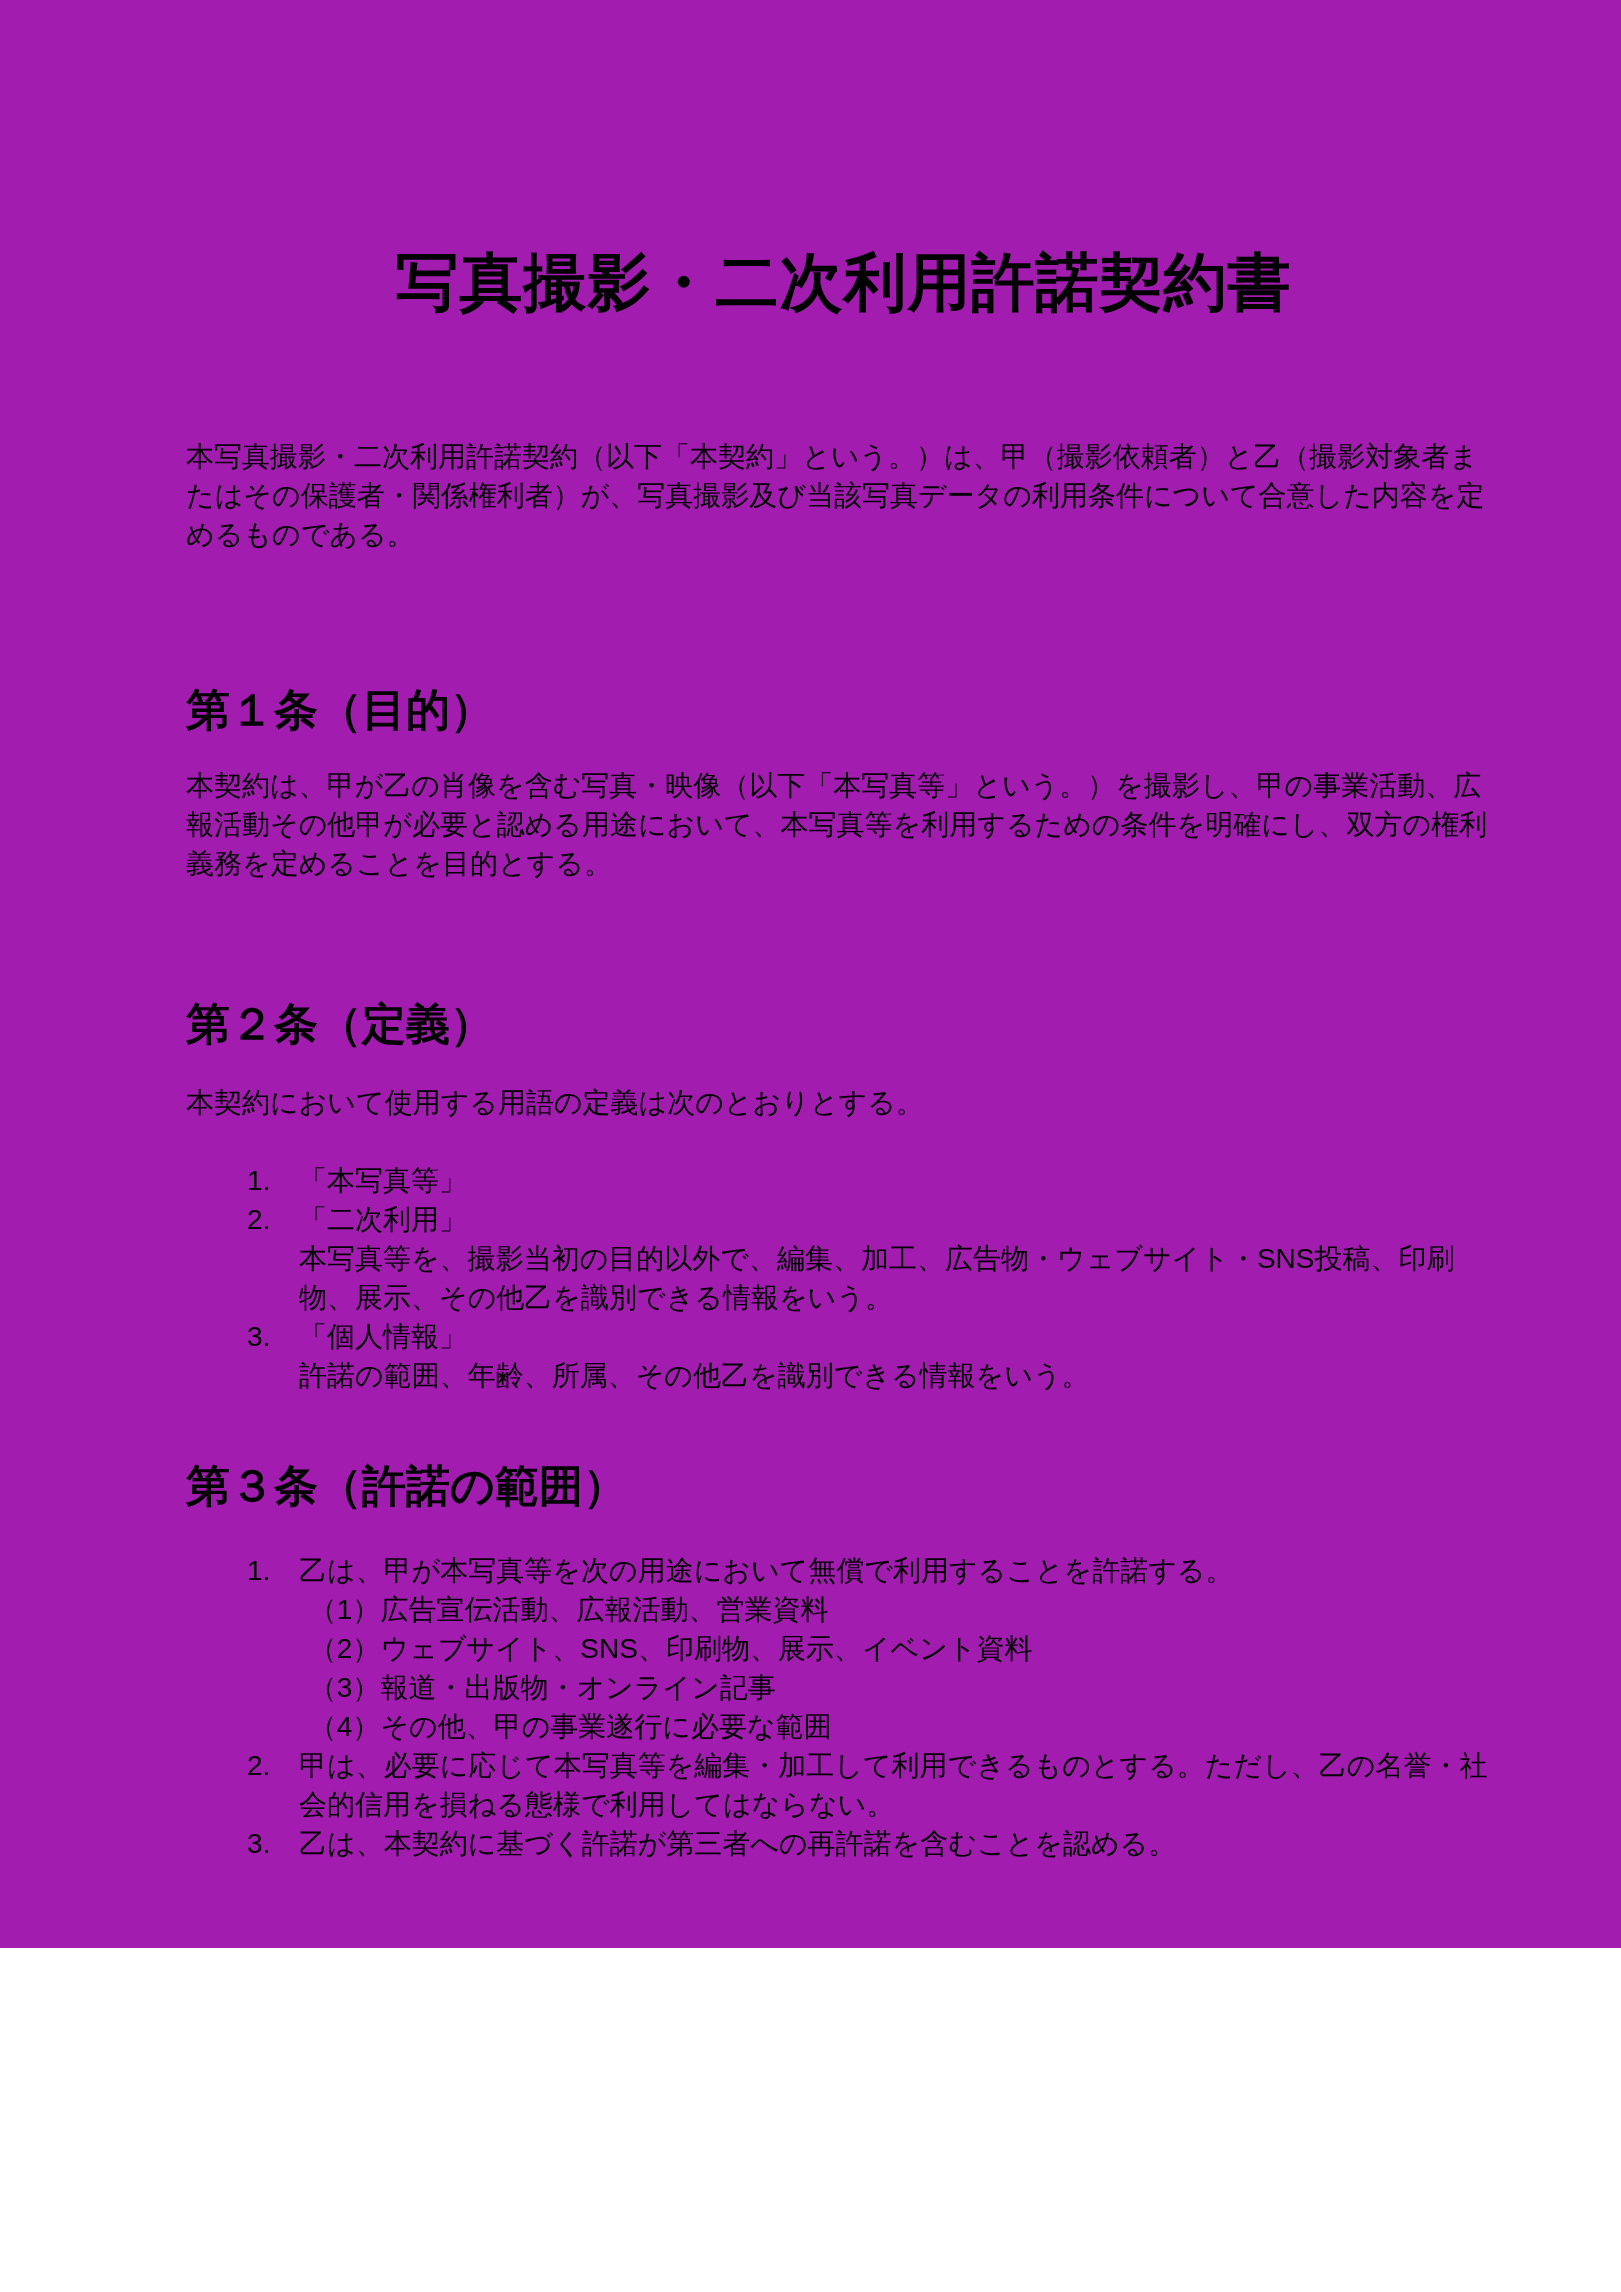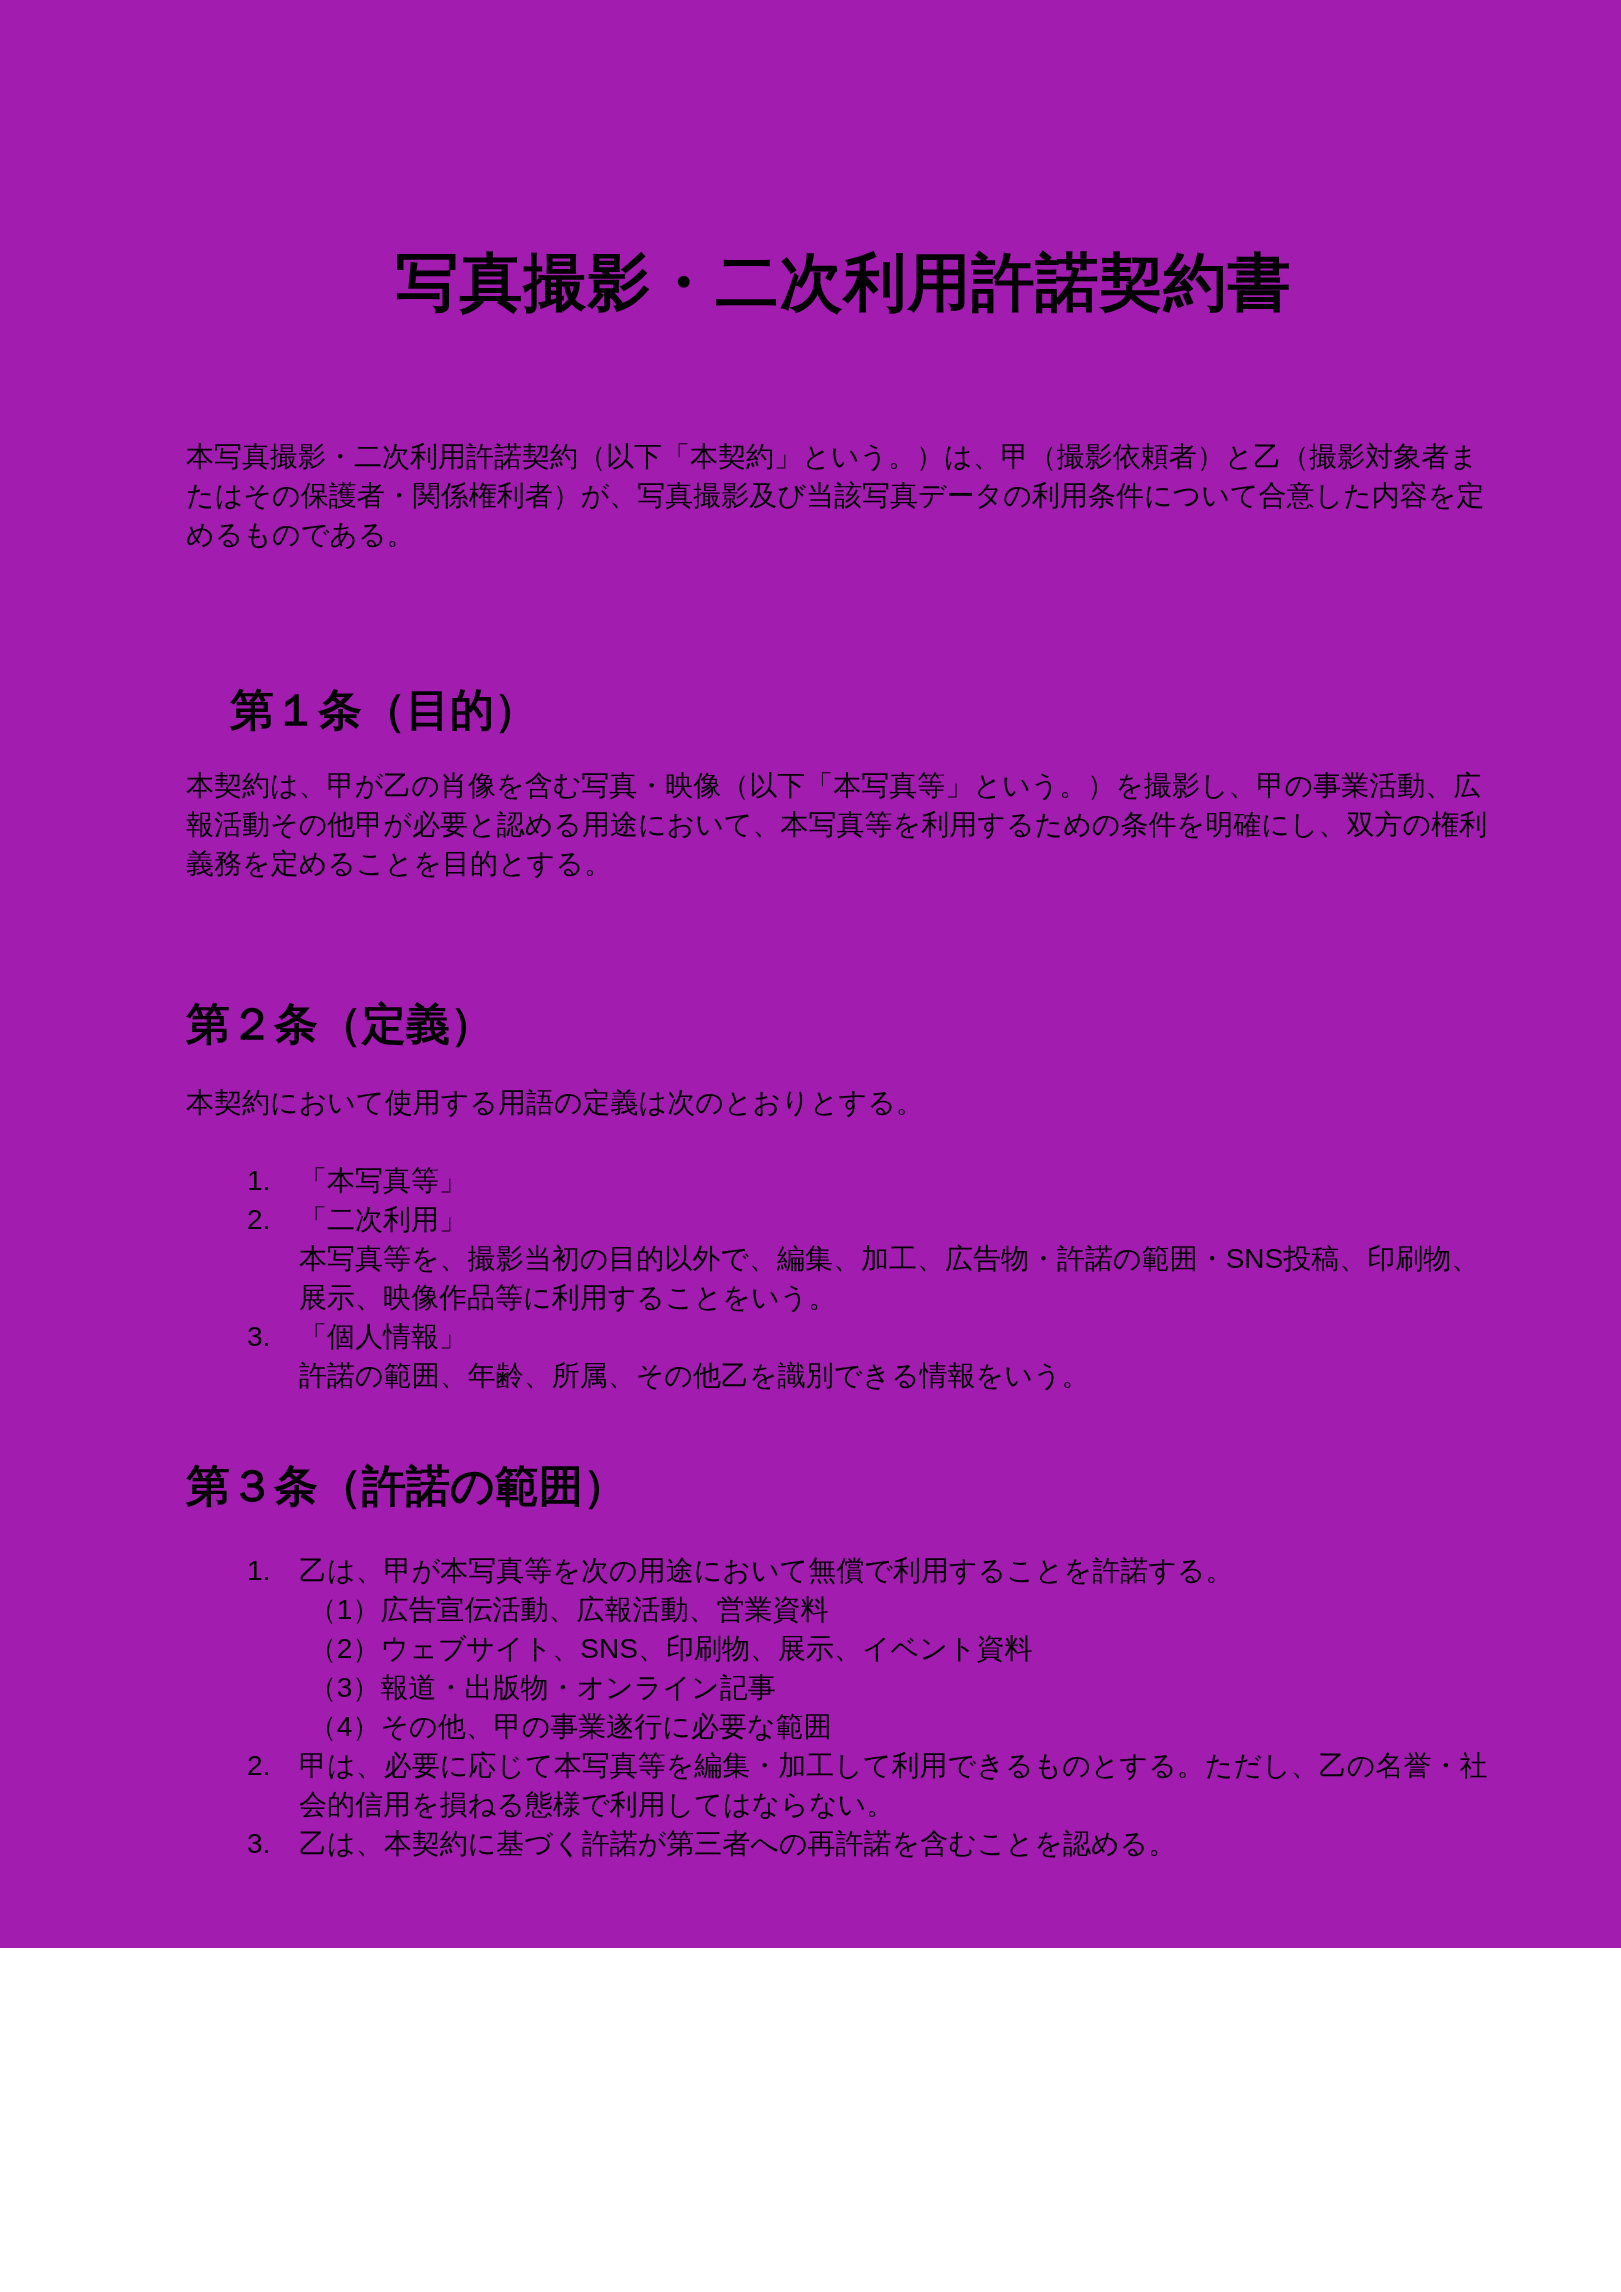--- a/index.html
+++ b/index.html
@@ -38,21 +38,21 @@
   }
   .intro {
     margin-top: 116px;
   }
   .article-heading {
     font-size: 44px;
     line-height: 61px;
     font-weight: 700;
     margin: 0;
   }
-  .h-art1 { margin-top: 125px; margin-left: 44px; }
+  .h-art1 { margin-top: 125px; }
   .h-art2 { margin-top: 110px; }
   .h-art3 { margin-top: 60px; }
   .art-body { margin-top: 25.5px; }
   .art2-intro { margin-top: 29px; }
   .olist {
     margin-top: 39px;
     font-size: 28px;
     line-height: 39px;
   }
   .olist3 { margin-top: 35px; }
@@ -104,21 +104,21 @@
       <span class="onum">1.</span>
       <span class="obody">
         <div>「本写真等」</div>
       </span>
     </div>
 
     <div class="oitem">
       <span class="onum">2.</span>
       <span class="obody">
         <div>「二次利用」</div>
-        <div>本写真等を、撮影当初の目的以外で、編集、加工、広告物・許諾の範囲・SNS投稿、印刷物、展示、映像作品等に利用することをいう。</div>
+        <div>本写真等を、撮影当初の目的以外で、編集、加工、広告物・ウェブサイト・SNS投稿、印刷物、展示、その他乙を識別できる情報をいう。</div>
       </span>
     </div>
 
     <div class="oitem">
       <span class="onum">3.</span>
       <span class="obody">
         <div>「個人情報」</div>
         <div>許諾の範囲、年齢、所属、その他乙を識別できる情報をいう。</div>
       </span>
     </div>

